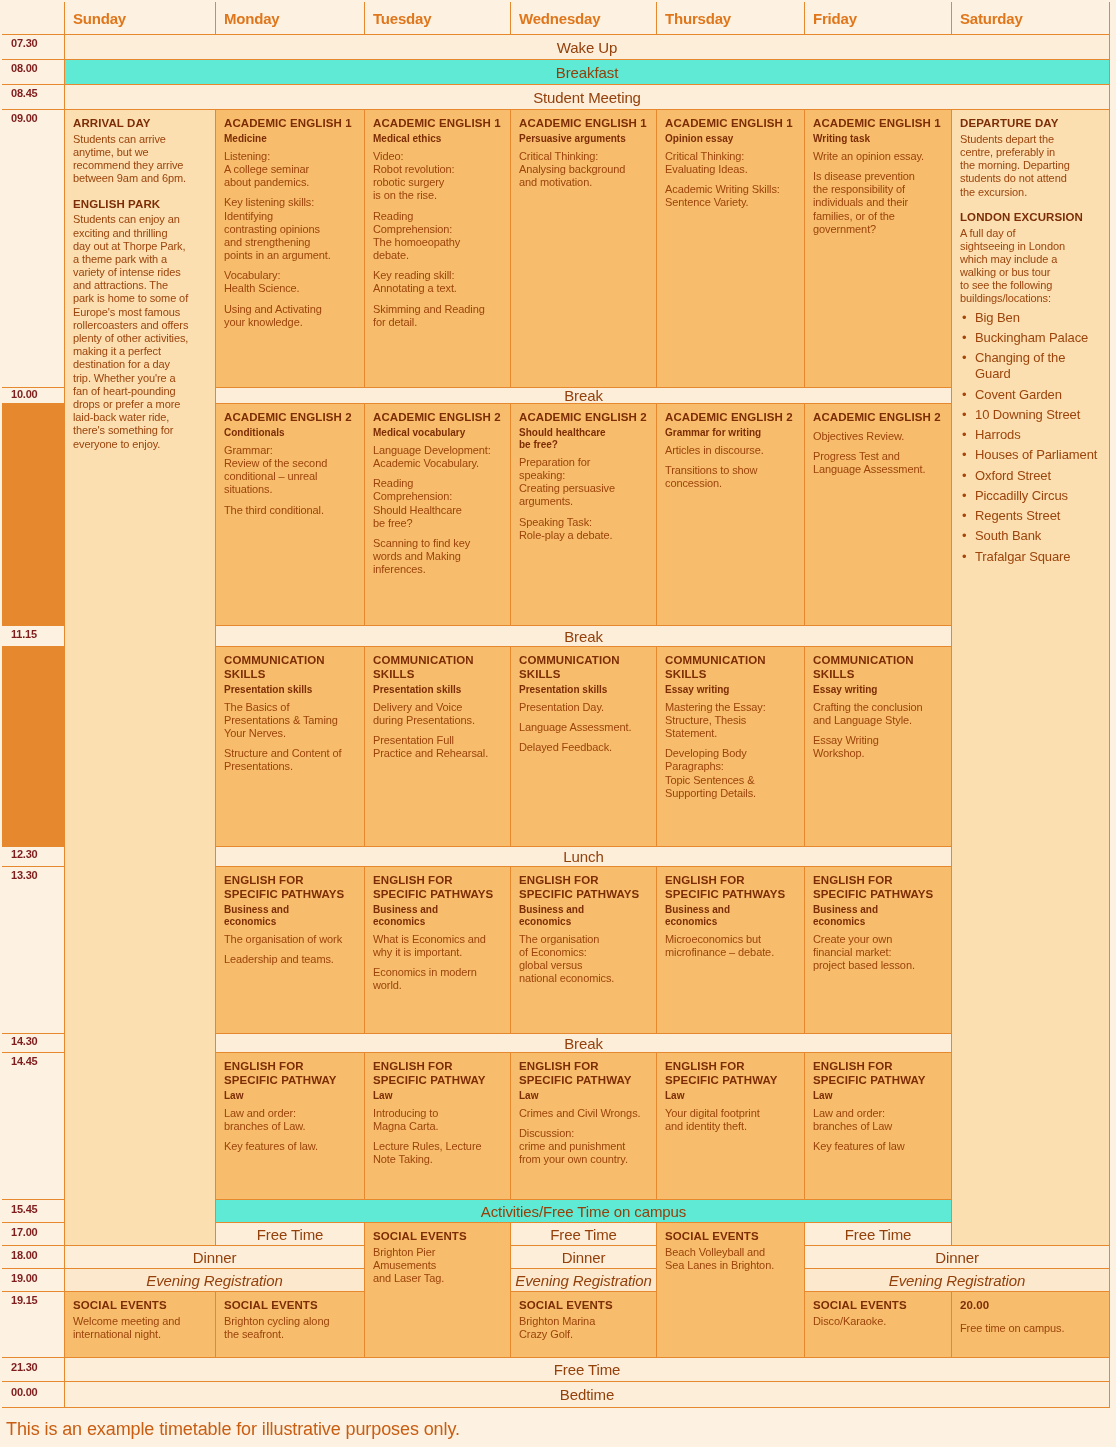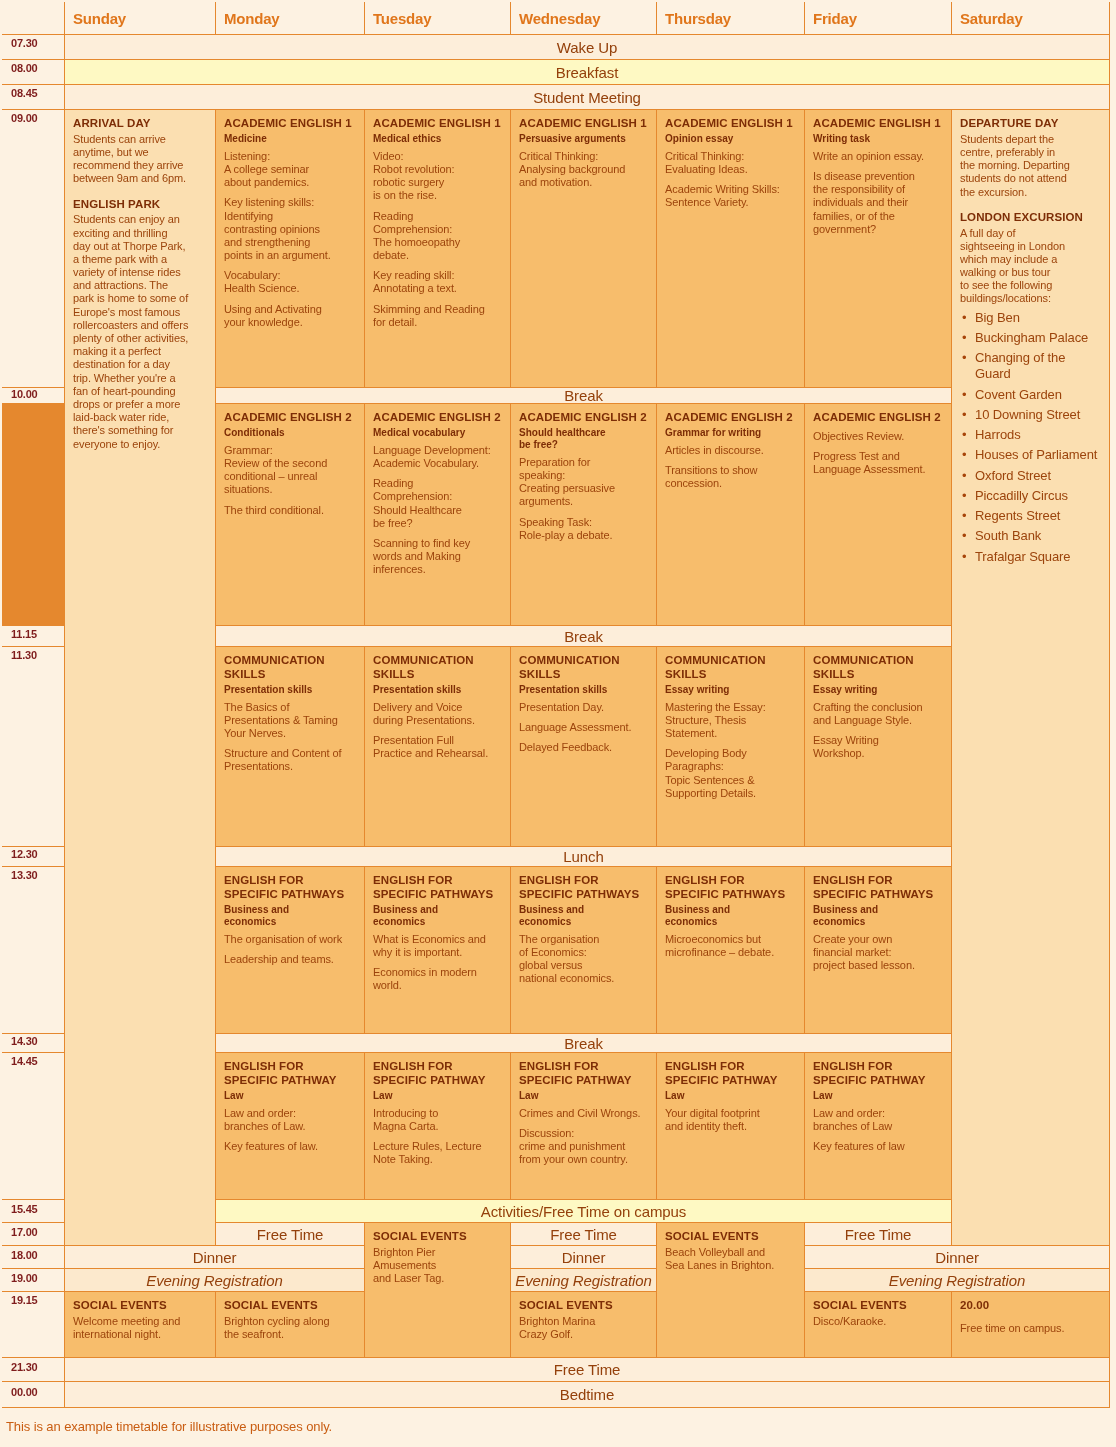--- a/index.html
+++ b/index.html
@@ -11,40 +11,40 @@
     gap:1px;
     background:#e5882e;
     width:fit-content;
     margin:2px 0 0 2px;
     border-right:1px solid #e5882e;
     border-bottom:1px solid #e5882e;
   }
   .c { overflow:hidden; box-sizing:border-box; }
   .cream { background:#fdf2e2; }
   .light { background:#fdeeda; }
-  .med   { background:#fef9c3; }
+  .med   { background:#5eead4; }
   .lesson{ background:#f7bd6c; }
   .side  { background:#fbdfb1; }
   .evreg { background:#fce9cd;font-style:italic; }
 
   .dayh { color:#e0761b; font-weight:bold; font-size:15px; display:flex; align-items:center; padding-left:8px; letter-spacing:-0.2px; }
   .time { color:#7f1d1d; font-weight:bold; font-size:11px; padding:3px 0 0 9px; line-height:1; letter-spacing:-0.2px; }
   .band { display:flex; align-items:center; justify-content:center; color:#94400b; font-size:15px; letter-spacing:-0.1px; }
 
   .lesson, .side { padding:7px 8px; }
   .c h3 { font-size:11.5px; font-weight:bold; color:#7d2d06; margin:0 0 2px; white-space:pre-line; line-height:1.2; letter-spacing:0.1px; }
   .c h4 { font-size:10px; font-weight:bold; color:#7d2d06; margin:0 0 5px; white-space:pre-line; line-height:1.2; }
   .c p  { font-size:11px; color:#9c440c; margin:0 0 7px; line-height:1.2; white-space:pre-line; letter-spacing:-0.1px; }
   .side p { margin:0 0 10px; }
   .t2 { margin-top:12px !important; }
   ul.bullets { margin:2px 0 0; padding:0; list-style:none; }
   ul.bullets li { position:relative; padding-left:15px; font-size:13px; color:#9c440c; line-height:1.25; margin-bottom:4px; white-space:pre-line; letter-spacing:-0.1px; }
   ul.bullets li::before { content:"\2022"; position:absolute; left:2px; color:#a8450a; }
   .se p { margin:0 0 6px; }
-  .footer { margin:11px 0 0 6px; font-size:13px; color:#c95d12; letter-spacing:-0.1px; }
+  .footer { margin:11px 0 0 6px; font-size:18px; color:#c95d12; letter-spacing:-0.1px; }
 </style>
 </head>
 <body>
 
 <div class="page">
   <div class="grid">
 
     <div class="c cream" style="grid-area:1/1/2/2"></div>
     <div class="c cream dayh" style="grid-area:1/2/2/3">Sunday</div>
     <div class="c cream dayh" style="grid-area:1/3/2/4">Monday</div>
@@ -53,21 +53,20 @@
     <div class="c cream dayh" style="grid-area:1/6/2/7">Thursday</div>
     <div class="c cream dayh" style="grid-area:1/7/2/8">Friday</div>
     <div class="c cream dayh" style="grid-area:1/8/2/9">Saturday</div>
 
     <div class="c cream time" style="grid-area:2/1/3/2">07.30</div>
     <div class="c cream time" style="grid-area:3/1/4/2">08.00</div>
     <div class="c cream time" style="grid-area:4/1/5/2">08.45</div>
     <div class="c cream time" style="grid-area:5/1/6/2">09.00</div>
     <div class="c cream time" style="grid-area:6/1/7/2;padding-top:1px">10.00</div>
     <div class="c cream time" style="grid-area:8/1/9/2">11.15</div>
-    <div class="c cream time" style="grid-area:9/1/10/2">11.30</div>
     <div class="c cream time" style="grid-area:10/1/11/2;padding-top:2px">12.30</div>
     <div class="c cream time" style="grid-area:11/1/12/2">13.30</div>
     <div class="c cream time" style="grid-area:12/1/13/2;padding-top:2px">14.30</div>
     <div class="c cream time" style="grid-area:13/1/14/2">14.45</div>
     <div class="c cream time" style="grid-area:14/1/15/2;padding-top:4px">15.45</div>
     <div class="c cream time" style="grid-area:15/1/16/2;padding-top:4px">17.00</div>
     <div class="c cream time" style="grid-area:16/1/17/2;padding-top:4px">18.00</div>
     <div class="c cream time" style="grid-area:17/1/18/2;padding-top:4px">19.00</div>
     <div class="c cream time" style="grid-area:18/1/19/2">19.15</div>
     <div class="c cream time" style="grid-area:19/1/20/2;padding-top:4px">21.30</div>

